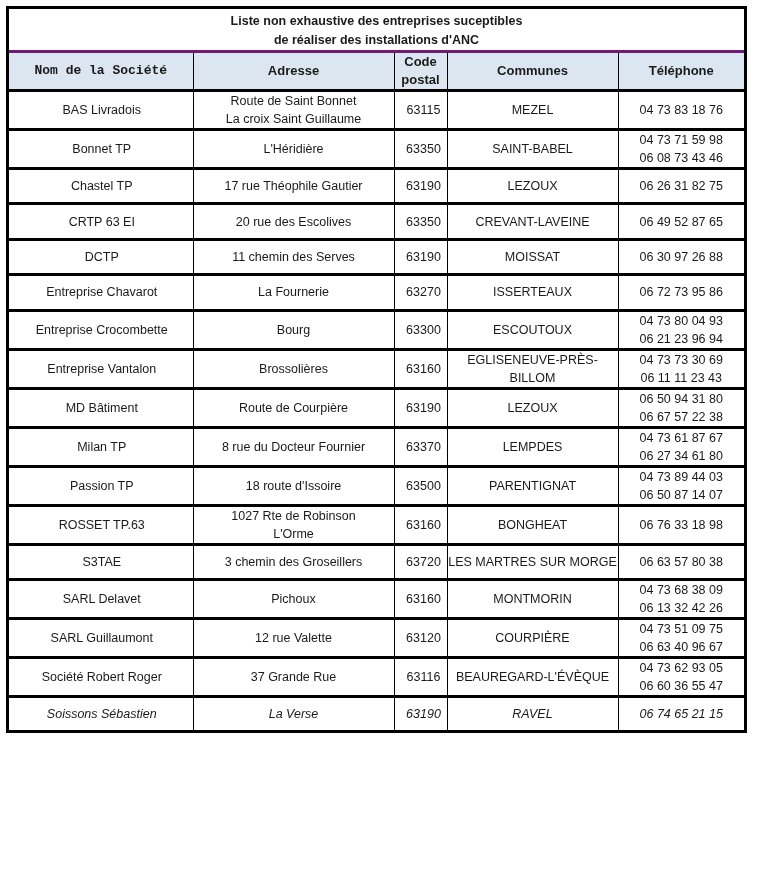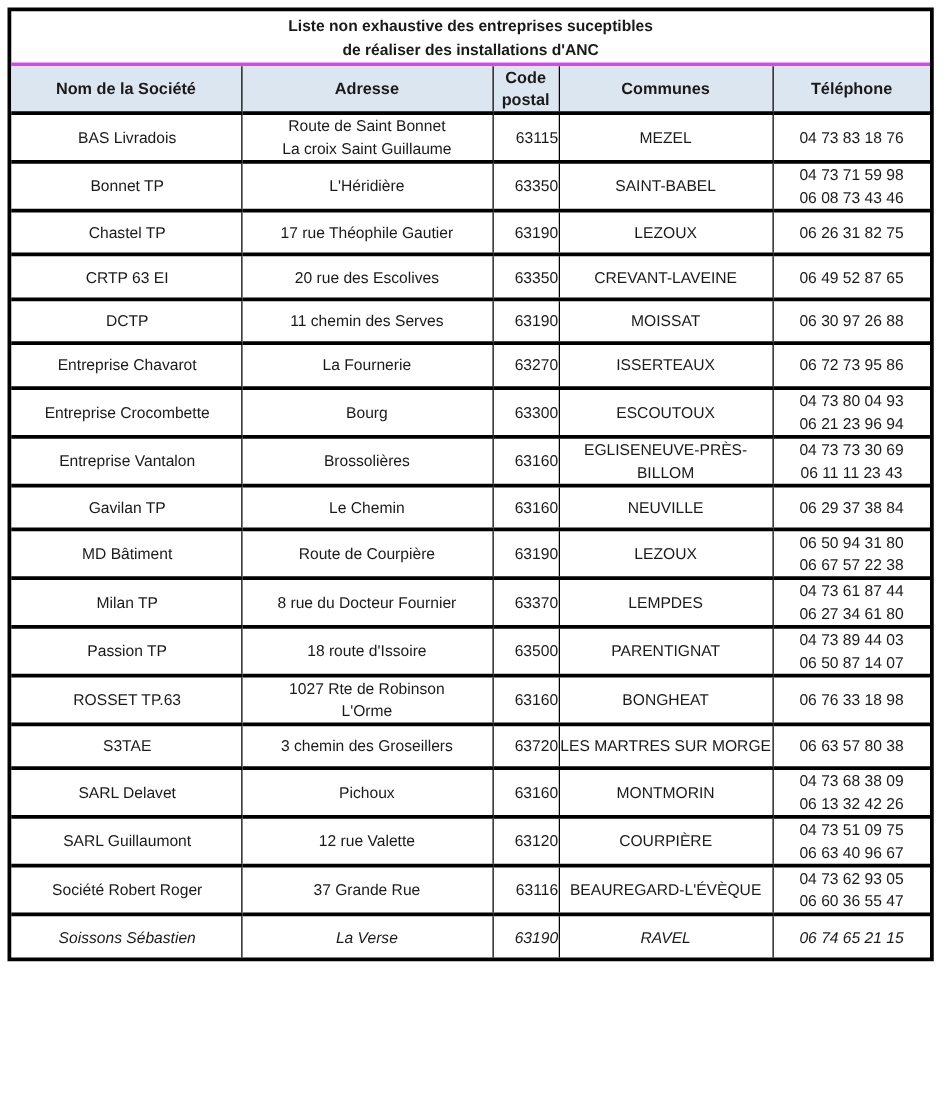--- a/index.html
+++ b/index.html
@@ -17,21 +17,21 @@
     .sheet {
       position: absolute;
       left: 6px;
       top: 6px;
       width: 741px;
       border: 3px solid #000;
       box-sizing: border-box;
     }
     .title {
       height: 44px;
-      border-bottom: 3px solid #d946ef;
+      border-bottom: 3px solid #701a75;
       text-align: center;
       font-weight: bold;
       font-size: 12.5px;
       line-height: 19px;
       padding-top: 3px;
       box-sizing: border-box;
     }
     table {
       border-collapse: collapse;
       width: 100%;
@@ -46,38 +46,38 @@
       background: #dce6f1;
       font-weight: bold;
       font-size: 13px;
       height: 36px;
       padding: 0;
       border-left: 1.5px solid #000;
       border-right: 1.5px solid #000;
       border-bottom: 3px solid #000;
       line-height: 18px;
     }
-    th:first-child { border-left: none; }
+    th:first-child { border-left: none; font-family: Liberation Mono, monospace; }
     th:last-child { border-right: none; margin-left: 36px; }
     td {
       height: 32.4px;
       padding: 0;
       font-size: 12.5px;
       border-left: 1.5px solid #000;
       border-right: 1.5px solid #000;
       border-bottom: 3px solid #000;
       text-align: center;
       line-height: 18px;
       vertical-align: middle;
       overflow: hidden;
     }
     td:first-child { border-left: none; text-align: center; padding-left: 2px; }
     td:last-child { border-right: none; }
     tr:last-child td { border-bottom: none; font-style: italic; }
-    td.cp { text-align: right; padding-left: 6px; }
+    td.cp { text-align: center; padding-left: 6px; }
     .line { display: block; }
   </style>
 </head>
 <body>
 
 <div class="sheet">
   <div class="title">
     <span class="line">Liste non exhaustive des entreprises suceptibles</span>
     <span class="line">de réaliser des installations d'ANC</span>
   </div>
@@ -205,33 +205,20 @@
           <td>
             <span class="line">EGLISENEUVE-PRÈS-</span>
             <span class="line">BILLOM</span>
           </td>
           <td>
             <span class="line">04 73 73 30 69</span>
             <span class="line">06 11 11 23 43</span>
           </td>
         </tr>
         <tr>
-          <td>Gavilan TP</td>
-          <td>
-            <span class="line">Le Chemin</span>
-          </td>
-          <td class="cp">63160</td>
-          <td>
-            <span class="line">NEUVILLE</span>
-          </td>
-          <td>
-            <span class="line">06 29 37 38 84</span>
-          </td>
-        </tr>
-        <tr>
           <td>MD Bâtiment</td>
           <td>
             <span class="line">Route de Courpière</span>
           </td>
           <td class="cp">63190</td>
           <td>
             <span class="line">LEZOUX</span>
           </td>
           <td>
             <span class="line">06 50 94 31 80</span>
@@ -241,21 +228,21 @@
         <tr>
           <td>Milan TP</td>
           <td>
             <span class="line">8 rue du Docteur Fournier</span>
           </td>
           <td class="cp">63370</td>
           <td>
             <span class="line">LEMPDES</span>
           </td>
           <td>
-            <span class="line">04 73 61 87 44</span>
+            <span class="line">04 73 61 87 67</span>
             <span class="line">06 27 34 61 80</span>
           </td>
         </tr>
         <tr>
           <td>Passion TP</td>
           <td>
             <span class="line">18 route d'Issoire</span>
           </td>
           <td class="cp">63500</td>
           <td>

